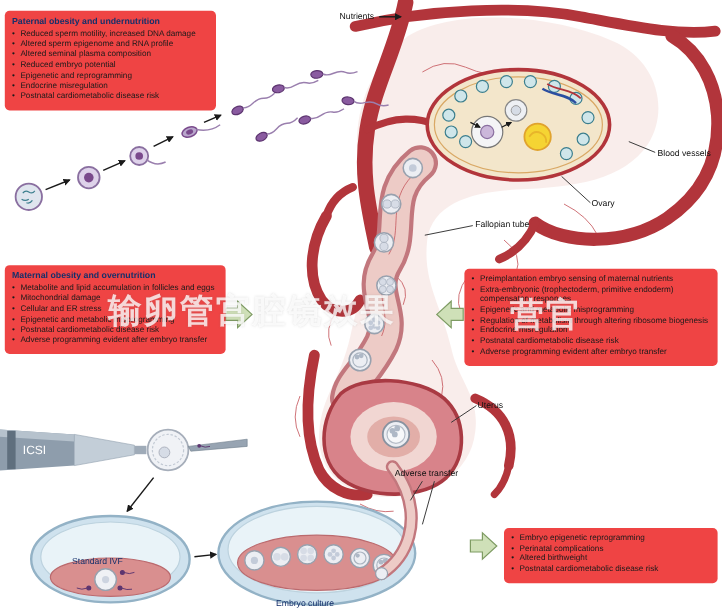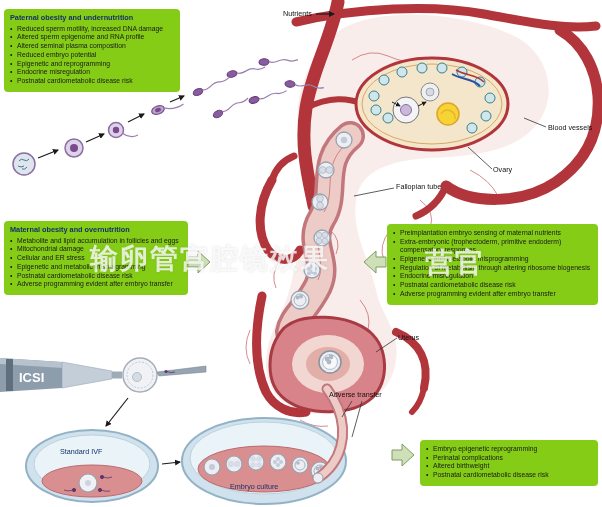--- a/index.html
+++ b/index.html
@@ -1,27 +1,27 @@
 <!DOCTYPE html>
 <html><head>
 <meta charset="utf-8">
 <style>
   html,body{margin:0;padding:0;background:#ffffff;}
   #canvas{position:relative;width:602px;height:507px;background:#ffffff;overflow:hidden;
           font-family:"Liberation Sans",sans-serif;}
   #scene{position:absolute;left:0;top:0;z-index:1;}
-  .info-box{position:absolute;background:#84cc16;border-radius:4px;padding:5px 6px 6px 6px;
+  .info-box{position:absolute;background:#ef4444;border-radius:4px;padding:5px 6px 6px 6px;
             z-index:10;box-sizing:border-box;}
   .box-title{font-weight:bold;color:#16306b;font-size:7.3px;line-height:1.2;margin:0 0 2px 0;}
   .box-list{margin:0;padding:0;list-style:none;}
   .box-list li{position:relative;padding-left:7px;font-size:6.8px;line-height:1.28;color:#1a1a1a;}
   .box-list li::before{content:"\2022";position:absolute;left:0;top:0;color:#1a1a1a;}
   .fig-label{position:absolute;font-size:7.2px;color:#111;white-space:nowrap;z-index:12;text-align:center;}
-  .label-navy{color:#16306b;}
-  .label-white{color:#ffffff;font-weight:bold;font-size:13px;}
+  .label-navy{color:#16306b;margin-top:16px;}
+  .label-white{color:#ffffff;font-weight:normal;font-size:10px;}
   .watermark{position:absolute;z-index:50;color:rgba(255,255,255,0.78);font-weight:bold;
              font-size:28px;letter-spacing:2px;white-space:nowrap;pointer-events:none;
              text-shadow:0 0 2px rgba(120,120,120,0.25);}
 </style>
 </head>
 <body>
 
 <div id="canvas">
 
 <svg id="scene" width="602" height="507" viewBox="0 0 602 507">

